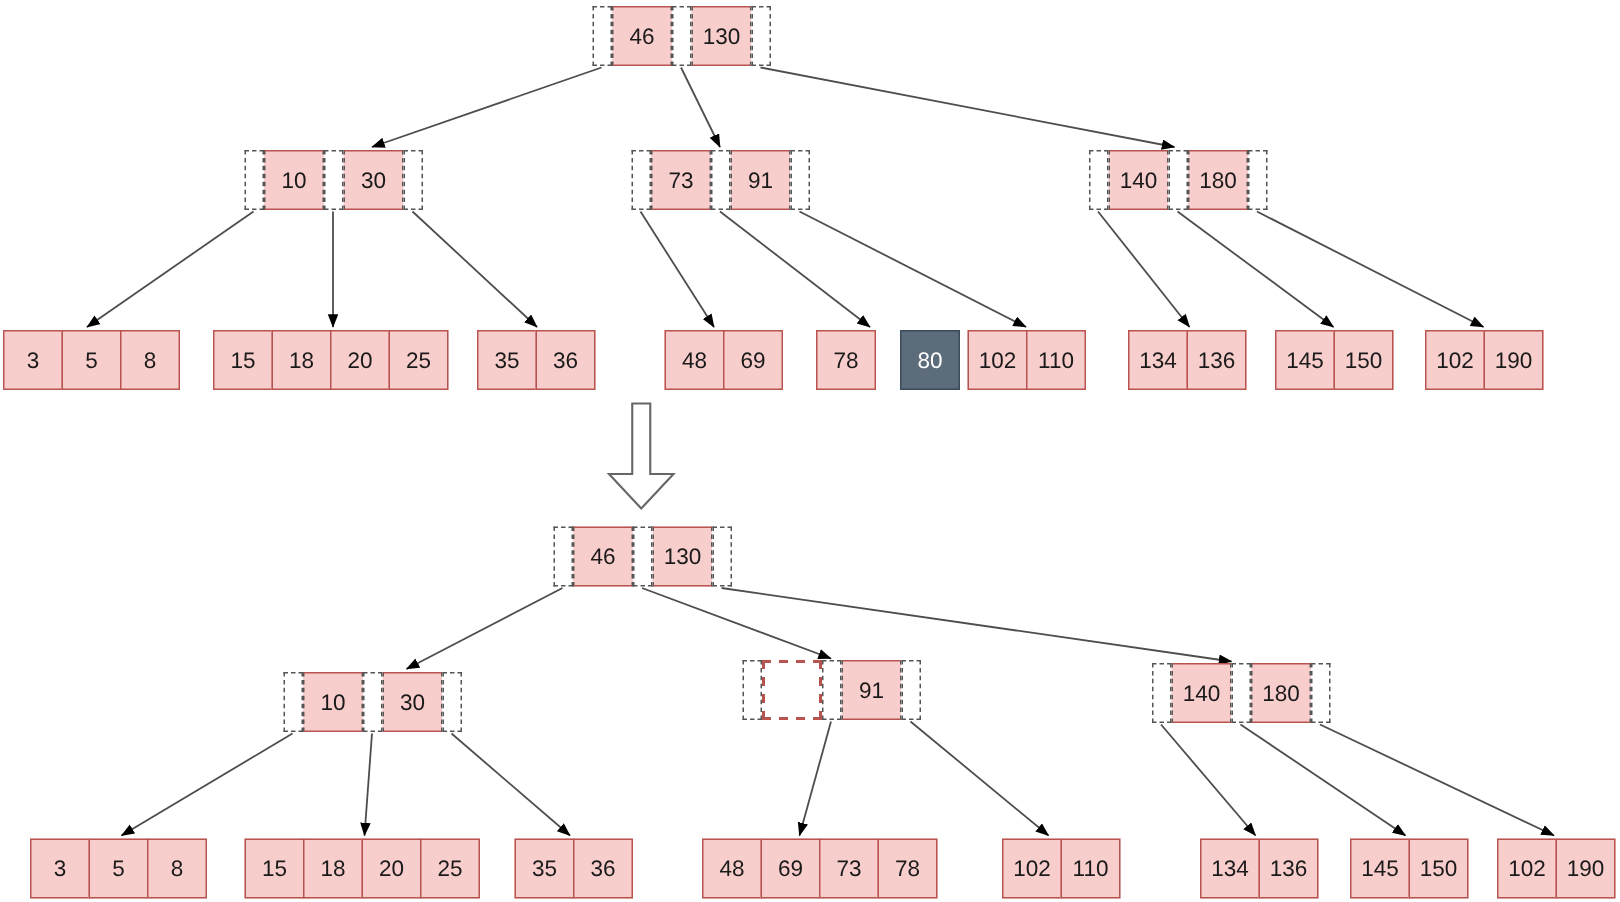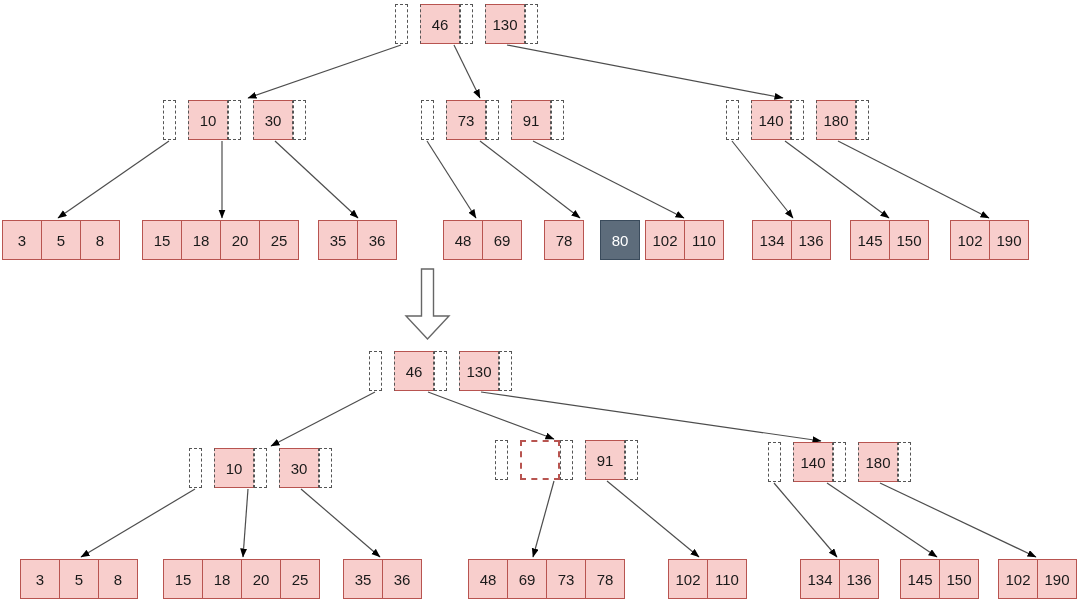--- a/index.html
+++ b/index.html
@@ -14,21 +14,21 @@
     box-sizing:border-box;width:40px;height:40px;
     display:flex;align-items:center;justify-content:center;
     background:var(--cell-fill,#f8cecc);
     border:1px solid var(--cell-stroke,#b85450);
     color:var(--text,#1a1a1a);font-size:15px;
   }
   .cell + .cell{margin-left:-1px;}
   .cell.key{
     border-left:1px dashed var(--pad-stroke,#555);
     border-right:1px dashed var(--pad-stroke,#555);
-    margin-left:12px;
+    margin-left:0;
   }
   .pad{
     box-sizing:border-box;width:13px;height:40px;background:#fff;
     border:1px dashed var(--pad-stroke,#555);
   }
   .cell.highlight{
     background:var(--hl-fill,#5d6c7b);
     border:1px solid var(--hl-stroke,#3a4b5c);
     color:var(--hl-text,#fff);
     margin-left:16px;

